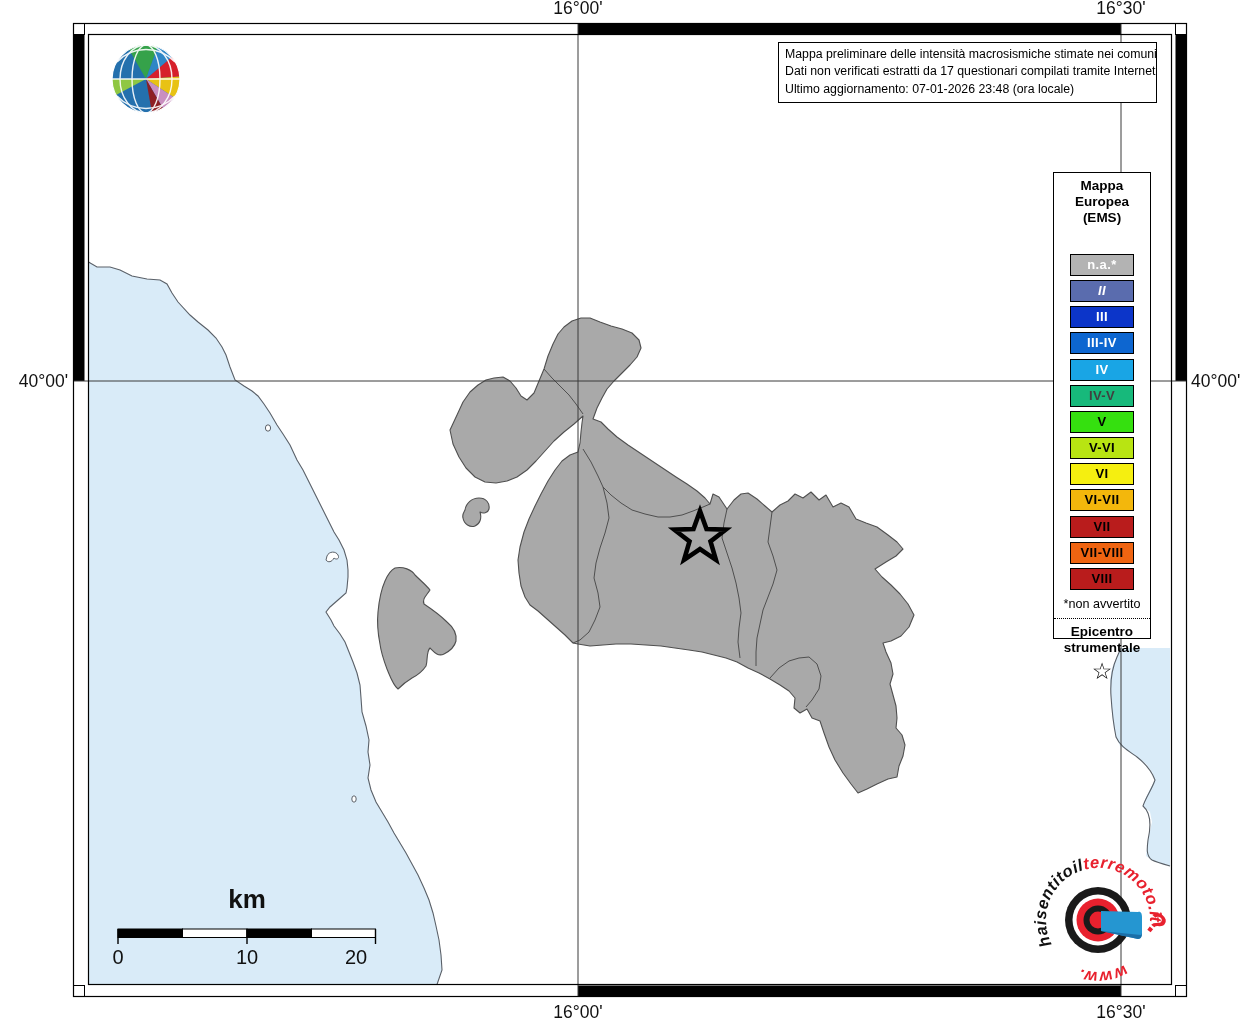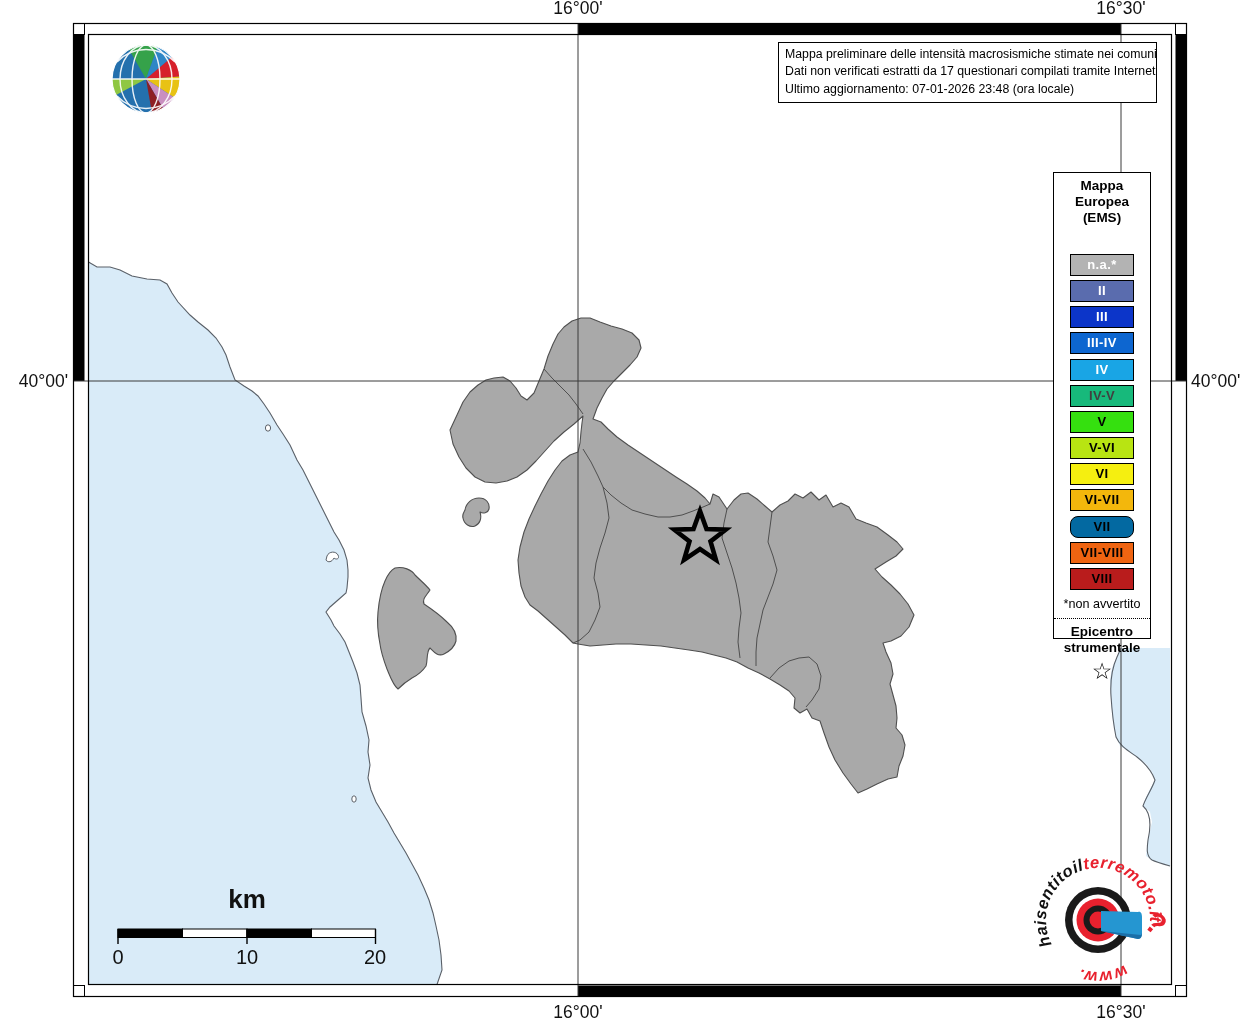--- a/index.html
+++ b/index.html
@@ -141,46 +141,46 @@
   </div>
 
   <div class="legend">
     <div class="legend-title">
       <div>Mappa</div>
       <div>Europea</div>
       <div>(EMS)</div>
     </div>
     <div>
         <div class="leg-item" style="background: rgb(179, 179, 179); color: rgb(255, 255, 255); margin-top: 28px;">n.a.*</div>
-        <div class="leg-item" style="background: rgb(90, 108, 174); color: rgb(255, 255, 255);">II</div>
+        <div class="leg-item" style="background: rgb(90, 108, 174); color: rgb(255, 255, 255); font-style: italic;">II</div>
         <div class="leg-item" style="background: rgb(12, 53, 201); color: rgb(255, 255, 255);">III</div>
         <div class="leg-item" style="background: rgb(13, 102, 208); color: rgb(255, 255, 255);">III-IV</div>
         <div class="leg-item" style="background: rgb(25, 165, 229); color: rgb(255, 255, 255);">IV</div>
         <div class="leg-item" style="background: rgb(23, 185, 123); color: #404040;">IV-V</div>
         <div class="leg-item" style="background: rgb(53, 224, 15); color: rgb(0, 0, 0);">V</div>
         <div class="leg-item" style="background: rgb(184, 228, 18); color: rgb(0, 0, 0);">V-VI</div>
         <div class="leg-item" style="background: rgb(245, 239, 16); color: rgb(0, 0, 0);">VI</div>
         <div class="leg-item" style="background: rgb(243, 183, 12); color: rgb(0, 0, 0);">VI-VII</div>
-        <div class="leg-item" style="background: #0369a1; color: rgb(0, 0, 0); border-radius: 8px;">VII</div>
+        <div class="leg-item" style="background: #b91c1c; color: rgb(0, 0, 0);">VII</div>
         <div class="leg-item" style="background: rgb(239, 100, 17); color: rgb(0, 0, 0);">VII-VIII</div>
         <div class="leg-item" style="background: #b91c1c; color: rgb(0, 0, 0);">VIII</div>
       </div>
     <div class="leg-foot">*non avvertito</div>
     <div class="leg-divider"></div>
     <div class="leg-epi">
       <div>Epicentro</div>
       <div>strumentale</div>
     </div>
     <div class="leg-star">☆</div>
   </div>
 
   <div class="sb-title" style="left:247px;top:884px;font-weight:bold;">km</div>
   <div class="sb-num" style="left:118px;top:946px;">0</div>
   <div class="sb-num" style="left:247px;top:946px;">10</div>
-  <div class="sb-num" style="left:375px;top:946px;">20</div>
+  <div class="sb-num" style="left:356px;top:946px;">20</div>
 
   <svg width="180" height="150" style="left:1012px;top:845px;" viewBox="0 0 180 150">
     <defs>
       <path id="ringTextPath" d="M41,101 A52,52 0 1,1 131,101"></path>
       <path id="wwwTextPath" d="M119,115 A52,52 0 0,1 53,115"></path>
     </defs>
     <g>
       <circle cx="86" cy="75" r="33" fill="#1a1a1a"></circle>
       <circle cx="86" cy="75" r="25.5" fill="#ffffff"></circle>
       <circle cx="86" cy="75" r="21.5" fill="#e8212e"></circle>

